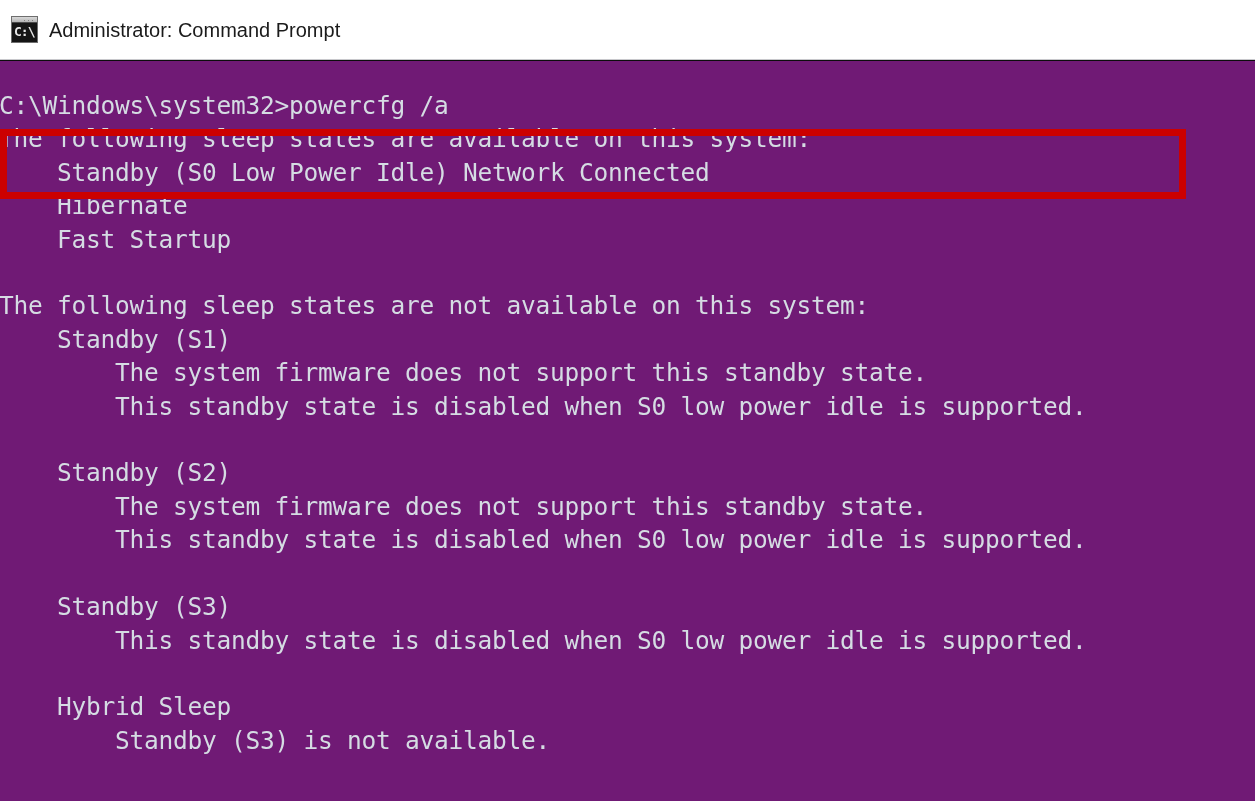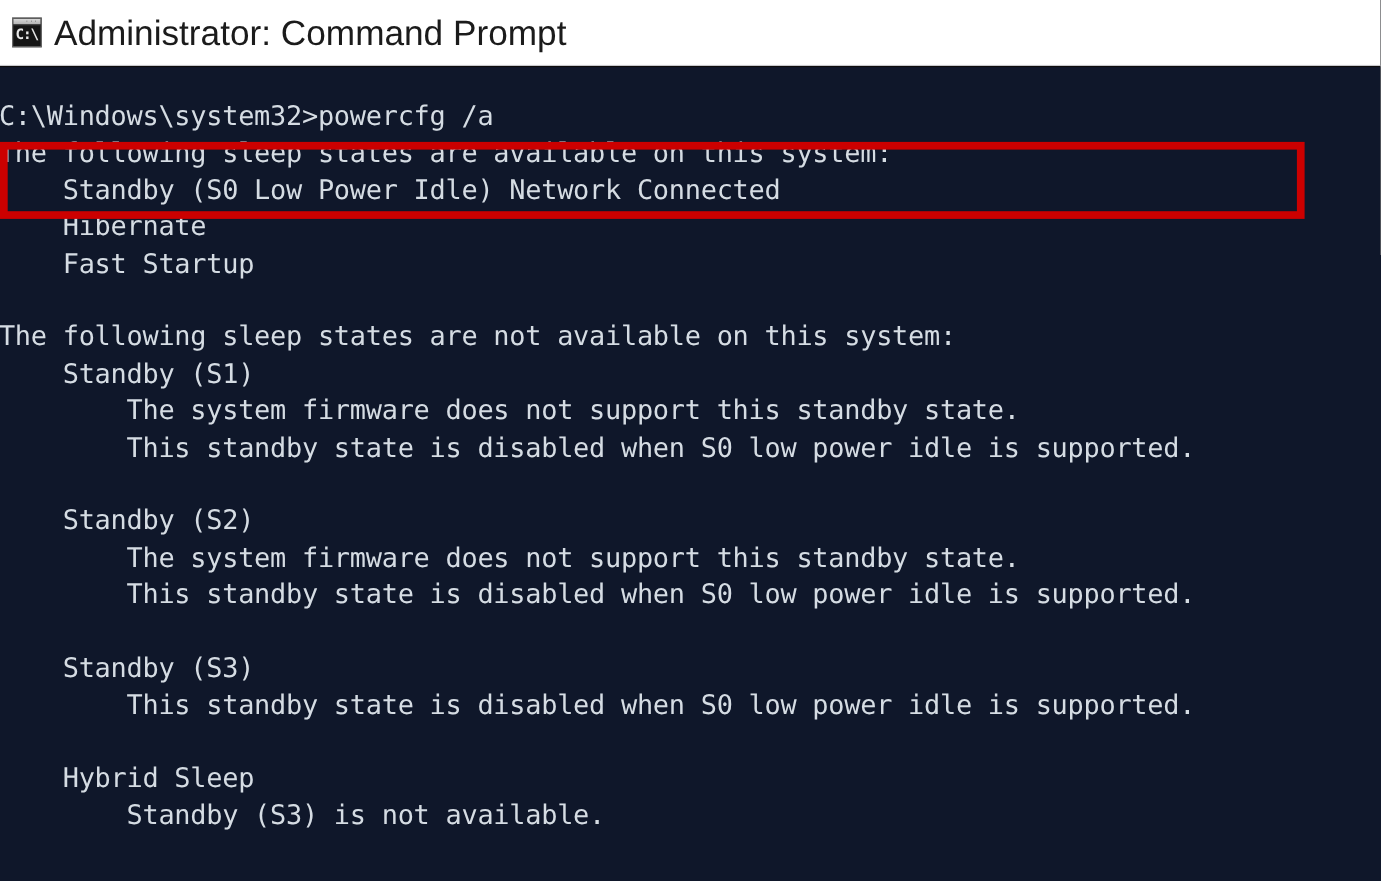--- a/index.html
+++ b/index.html
@@ -78,34 +78,34 @@
     line-height: 16px;
     font-weight: bold;
     color: #e8e8e8;
     letter-spacing: -1px;
     white-space: pre;
   }
 
   #title-text {
     margin-left: 11px;
     font-family: "Liberation Sans", sans-serif;
-    font-size: 32px;
+    font-size: 20px;
     line-height: 28px;
     color: #1b1b1b;
     white-space: pre;
   }
 
   
   #console-body {
     position: absolute;
     left: 0;
     top: 61px;
     width: 1255px;
     height: 740px;
-    background: #0f172a;
+    background: #701a75;
     overflow: hidden;
   }
 
   #console-text {
     position: absolute;
     left: 0;
     top: 0;
     margin: 0;
     padding: 0;
     font-family: "DejaVu Sans Mono", monospace;

